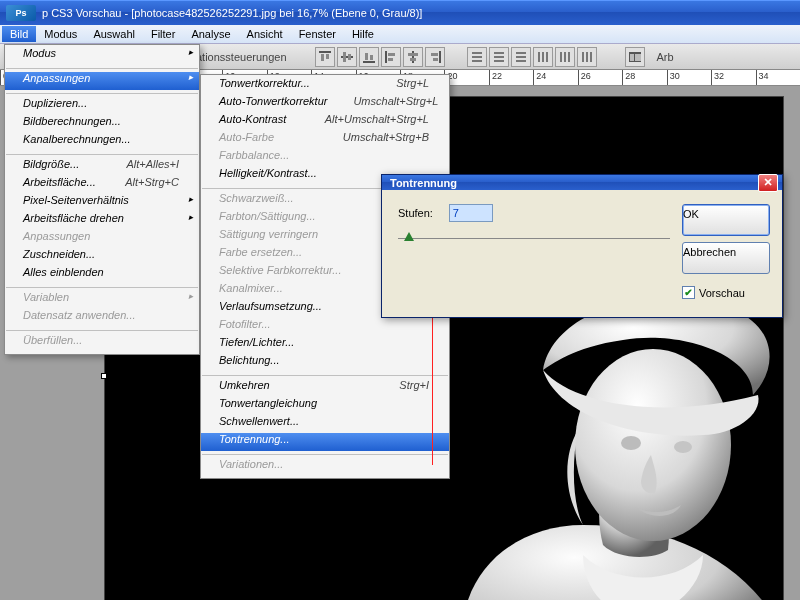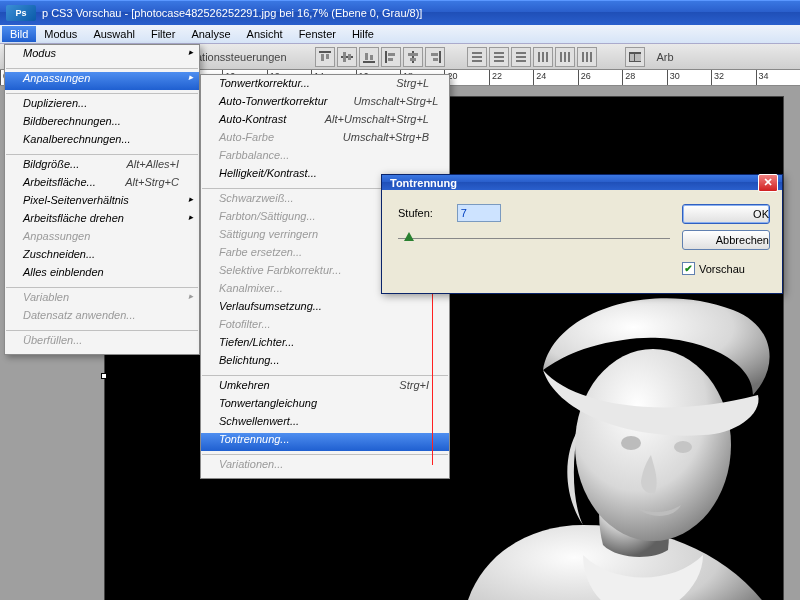--- a/index.html
+++ b/index.html
@@ -55,27 +55,27 @@
   
   .redline { position:absolute; top:213px; left:432px; width:1px; height:252px; background:#ff2020; z-index:50; }
 
   
   .dialog { position:absolute; top:174px; left:381px; width:402px; background:#ece9d8; border:1px solid #0a246a; box-shadow:2px 2px 8px rgba(0,0,0,.4); z-index:60; }
   .dialog .dlgtitle { height:15px; background:linear-gradient(to bottom,#3a77e2 0%,#2a5fcc 45%,#1f4fb8 46%,#2a5fcc 100%); color:#fff; display:flex; align-items:center; padding:0 4px 0 8px; font-weight:bold; }
   .dialog .dlgtitle .spacer { flex:1; }
   .dialog .closebtn { width:20px; height:18px; background:linear-gradient(to bottom,#f08080,#d02020); border:1px solid #fff; border-radius:2px; display:flex; align-items:center; justify-content:center; color:#fff; font-weight:bold; }
   .dialog .dlgbody { padding:14px 12px 18px 16px; display:flex; gap:12px; }
   .dialog .left { flex:1; }
-  .dialog .fieldrow { display:flex; align-items:center; gap:24px; margin-bottom:8px; }
+  .dialog .fieldrow { display:flex; align-items:center; gap:16px; margin-bottom:8px; }
   .dialog .fieldrow input[type=text] { width:44px; height:18px; border:1px solid #7a9ac0; padding:1px 3px; color:#0040c0; font-size:11px; }
   .dialog .slider { position:relative; height:18px; margin-top:4px; }
   .dialog .slider .track { position:absolute; top:8px; left:0; right:0; height:1px; background:#888; }
   .dialog .slider .thumb { position:absolute; top:2px; left:6px; width:0; height:0; border-left:5px solid transparent; border-right:5px solid transparent; border-bottom:9px solid #2a8030; }
   .dialog .right { width:88px; display:flex; flex-direction:column; gap:6px; align-items:stretch; }
-  .dialog .btn { height:20px; background:linear-gradient(to bottom,#fff,#e0e0e0); border:1px solid #6080b0; border-radius:3px; text-align:right; line-height:18px; cursor:default; }
+  .dialog .btn { height:32px; background:linear-gradient(to bottom,#fff,#e0e0e0); border:1px solid #6080b0; border-radius:3px; text-align:left; line-height:18px; cursor:default; }
   .dialog .btn.primary { border:1px solid #3060c0; box-shadow:0 0 0 1px #8ab0f0 inset; }
   .dialog .chkrow { display:flex; align-items:center; gap:4px; margin-top:6px; }
   .dialog .chk { width:13px; height:13px; border:1px solid #6080b0; background:#fff; display:flex; align-items:center; justify-content:center; color:#1a8a1a; font-size:10px; font-weight:bold; }
 </style>
 </head>
 <body>
 
 <div class="titlebar">
   <span class="appicon">Ps</span>
   <span class="title">

